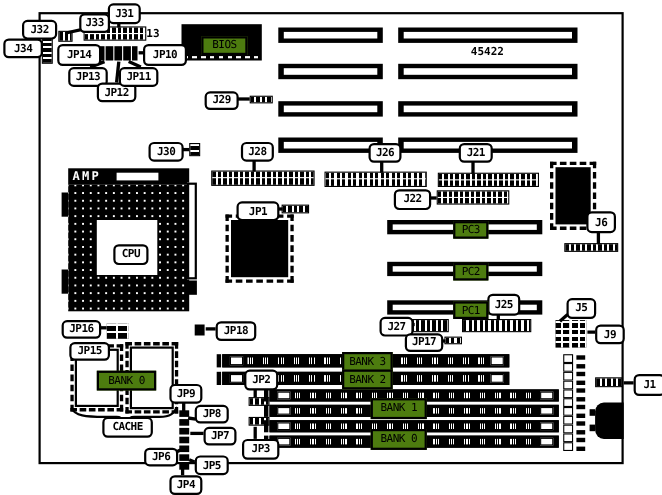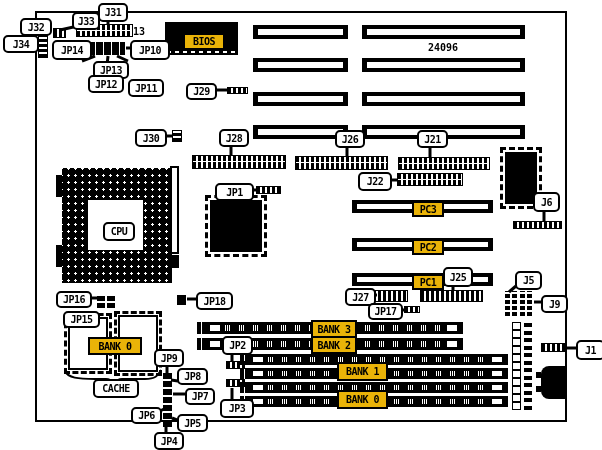--- a/index.html
+++ b/index.html
@@ -25,21 +25,21 @@
   .grid24{background-color:#000;background-image:repeating-linear-gradient(90deg,transparent 0 5px,#fff 5px 7px),
          repeating-linear-gradient(0deg,transparent 0 4px,#fff 4px 6px);}
   .simm{background:#000;border:1px solid #000;}
   .simm .ticks{position:absolute;left:22px;right:22px;top:2px;bottom:2px;
        background:repeating-linear-gradient(90deg,#fff 0 1px,#000 1px 2px,#fff 2px 3px,#000 3px 4px,#fff 4px 5px,#000 5px 14px);}
   .simm .clip{position:absolute;width:10px;top:1px;bottom:1px;background:#fff;border:1px solid #000;}
   .callout{position:absolute;display:flex;align-items:center;justify-content:center;
            background:#fff;border:2px solid #000;border-radius:5px;color:#000;
            font-size:10px;font-weight:bold;letter-spacing:-0.5px;white-space:nowrap;z-index:3;}
   .boxlabel{position:absolute;display:flex;align-items:center;justify-content:center;
-           background:#eab308;border:2px solid #000;color:#000;font-size:10px;font-weight:bold;
+           background:#4d7c0f;border:2px solid #000;color:#000;font-size:10px;font-weight:normal;
            letter-spacing:-0.5px;white-space:nowrap;z-index:3;}
   .plainlabel{position:absolute;display:flex;align-items:center;color:#000;
            font-size:10px;font-weight:bold;letter-spacing:0;white-space:nowrap;z-index:3;}
   
   #bios-chip{background:#000;}
   #bios-chip .dash{position:absolute;left:2px;right:2px;bottom:2px;height:2px;
        background:repeating-linear-gradient(90deg,#fff 0 4px,#000 4px 8px);}
   
   #amp-bar{background:#000;color:#fff;font-size:11px;font-weight:bold;letter-spacing:2px;
            display:flex;align-items:center;padding-left:4px;}
@@ -58,20 +58,23 @@
 <body>
 
 <div id="stage">
 
   <div id="board" class="abs" style="left:35px;top:11px;width:532px;height:411px;"></div>
 
   <div id="bios-chip" class="abs" style="left:165px;top:22px;width:73px;height:33px;z-index:1;">
     <div class="dash"></div>
   </div>
 
+  <div id="amp-bar" class="abs" style="left:62px;top:153px;width:110px;height:15px;z-index:1;">
+    <span>AMP</span>
+  </div>
   <div id="amp-lever" class="abs" style="left:106px;top:157px;width:38px;height:7px;z-index:2;"></div>
   <div id="cpu-socket" class="abs" style="left:62px;top:168px;width:110px;height:115px;z-index:1;"></div>
   <div id="cpu-center" class="abs" style="left:88px;top:200px;width:55px;height:50px;z-index:2;"></div>
   <div id="zif-bar" class="abs" style="left:170px;top:166px;width:9px;height:88px;z-index:1;"></div>
 
   <div id="power-conn" class="abs" style="left:511px;top:321px;width:22px;height:92px;z-index:1;">
       <div class="psq" style="top: 1px;"></div>
       <div class="psq" style="top: 9px;"></div>
       <div class="psq" style="top: 17px;"></div>
       <div class="psq" style="top: 25px;"></div>
@@ -230,23 +233,23 @@
       </g>
   </svg>
 
   <div id="label-layer">
       <div class="callout" style="left: 98px; top: 3px; width: 26px; height: 15px;">J31</div>
       <div class="callout" style="left: 72px; top: 12px; width: 24px; height: 14px;">J33</div>
       <div class="callout" style="left: 20px; top: 18px; width: 28px; height: 14px;">J32</div>
       <div class="callout" style="left: 3px; top: 35px; width: 32px; height: 14px;">J34</div>
       <div class="callout" style="left: 52px; top: 40px; width: 36px; height: 16px;">JP14</div>
       <div class="callout" style="left: 130px; top: 40px; width: 36px; height: 16px;">JP10</div>
-      <div class="callout" style="left: 62px; top: 61px; width: 32px; height: 14px; margin-left: 31px;">JP13</div>
+      <div class="callout" style="left: 62px; top: 61px; width: 32px; height: 14px;">JP13</div>
       <div class="callout" style="left: 88px; top: 75px; width: 32px; height: 14px;">JP12</div>
-      <div class="callout" style="left: 128px; top: 61px; width: 32px; height: 14px; margin-top: 18px;">JP11</div>
+      <div class="callout" style="left: 108px; top: 61px; width: 32px; height: 14px;">JP11</div>
       <div class="callout" style="left: 186px; top: 83px; width: 27px; height: 13px;">J29</div>
       <div class="callout" style="left: 135px; top: 129px; width: 28px; height: 14px;">J30</div>
       <div class="callout" style="left: 219px; top: 129px; width: 26px; height: 14px;">J28</div>
       <div class="callout" style="left: 335px; top: 130px; width: 26px; height: 14px;">J26</div>
       <div class="callout" style="left: 417px; top: 130px; width: 27px; height: 14px;">J21</div>
       <div class="callout" style="left: 215px; top: 183px; width: 35px; height: 14px;">JP1</div>
       <div class="callout" style="left: 358px; top: 172px; width: 30px; height: 15px;">J22</div>
       <div class="callout" style="left: 533px; top: 192px; width: 23px; height: 16px;">J6</div>
       <div class="callout" style="left: 443px; top: 267px; width: 26px; height: 16px;">J25</div>
       <div class="callout" style="left: 345px; top: 288px; width: 27px; height: 14px;">J27</div>
@@ -269,16 +272,16 @@
       <div class="callout" style="left: 103px; top: 222px; width: 28px; height: 15px; text-align: center;">CPU</div>
       <div class="boxlabel" style="left: 183px; top: 33px; width: 38px; height: 13px;">BIOS</div>
       <div class="boxlabel" style="left: 311px; top: 320px; width: 42px; height: 14px;">BANK 3</div>
       <div class="boxlabel" style="left: 311px; top: 336px; width: 42px; height: 14px;">BANK 2</div>
       <div class="boxlabel" style="left: 337px; top: 362px; width: 47px; height: 15px;">BANK 1</div>
       <div class="boxlabel" style="left: 337px; top: 390px; width: 47px; height: 15px;">BANK 0</div>
       <div class="boxlabel" style="left: 88px; top: 337px; width: 50px; height: 14px;">BANK 0</div>
       <div class="boxlabel" style="left: 412px; top: 201px; width: 28px; height: 12px; text-align: right;">PC3</div>
       <div class="boxlabel" style="left: 412px; top: 239px; width: 28px; height: 12px;">PC2</div>
       <div class="boxlabel" style="left: 412px; top: 274px; width: 28px; height: 12px;">PC1</div>
-      <div class="plainlabel" style="left: 428px; top: 41px; width: 40px; height: 12px;">24096</div>
+      <div class="plainlabel" style="left: 428px; top: 41px; width: 40px; height: 12px;">45422</div>
       <div class="plainlabel" style="left: 133px; top: 25px; width: 16px; height: 12px;">13</div>
     </div>
 </div>
 
 </body></html>

